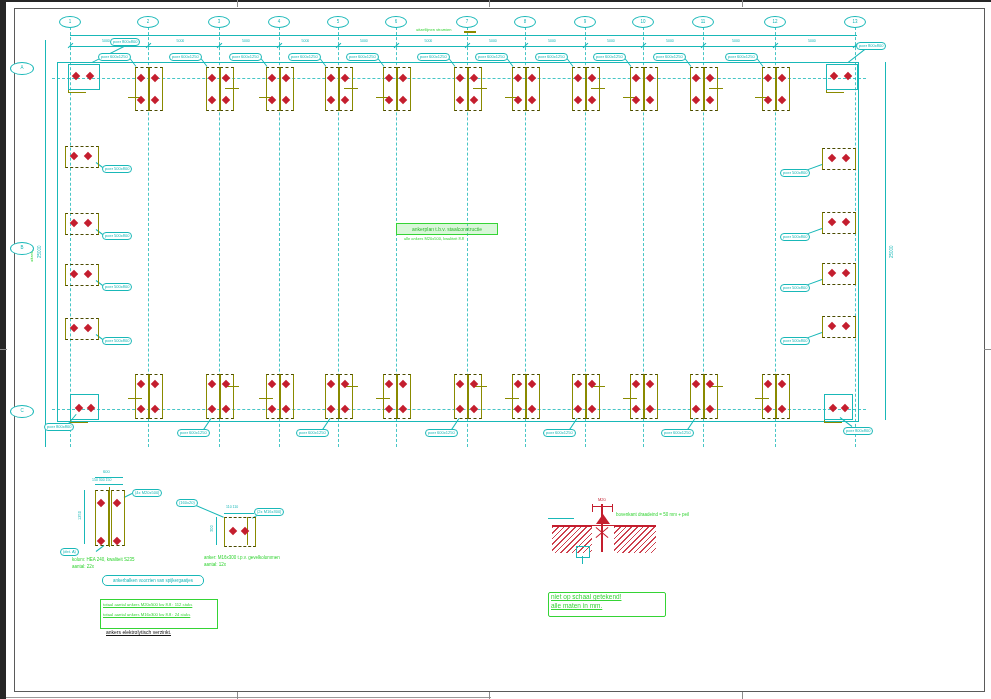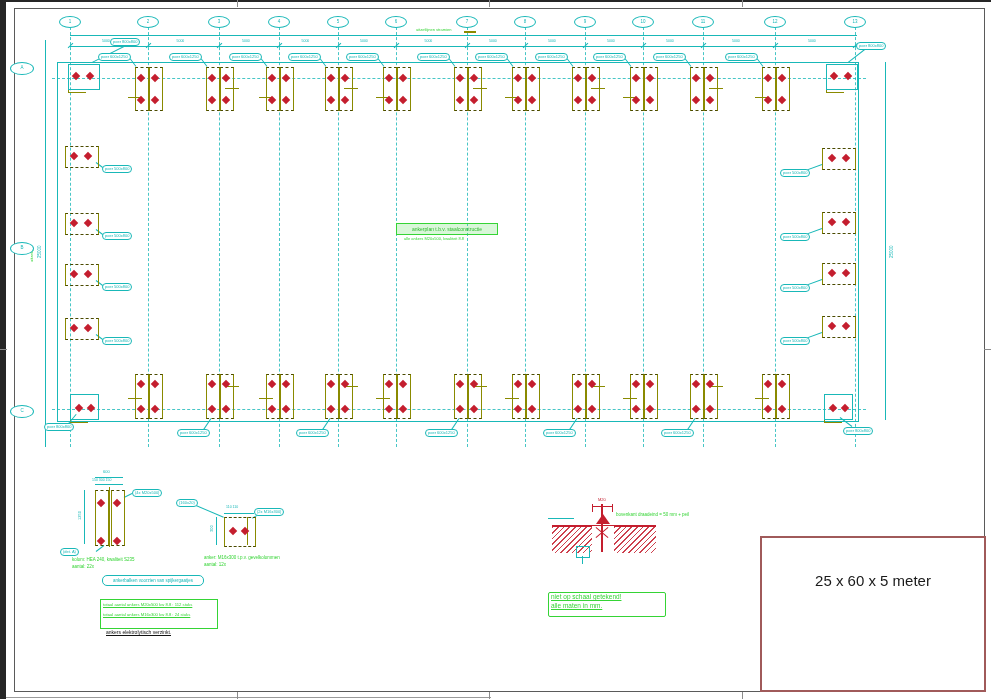--- a/index.html
+++ b/index.html
@@ -42,23 +42,20 @@
   <div class="abs fold" style="left:489px;top:0;width:1px;height:7px;"></div>
   <div class="abs fold" style="left:742px;top:0;width:1px;height:7px;"></div>
   <div class="abs fold" style="left:237px;top:692px;width:1px;height:7px;"></div>
   <div class="abs fold" style="left:489px;top:692px;width:1px;height:7px;"></div>
   <div class="abs fold" style="left:742px;top:692px;width:1px;height:7px;"></div>
   <div class="abs fold" style="left:0;top:349px;width:7px;height:1px;"></div>
   <div class="abs fold" style="left:984px;top:349px;width:7px;height:1px;"></div>
 
   <div class="abs" id="frame"></div>
 
-  <div class="abs" id="titleblock">
-    <div id="sizelabel">25 x 60 x 5 meter</div>
-  </div>
 
   <div class="abs" id="draw" style="left:0;top:0;width:991px;height:699px;">
       <div class="abs bubble" style="left: 59px; top: 16px; width: 20px; height: 10px;">1</div>
       <div class="abs vdash" style="left: 70px; top: 27px; height: 420px;"></div>
       <div class="abs bubble" style="left: 137px; top: 16px; width: 20px; height: 10px;">2</div>
       <div class="abs vdash" style="left: 148px; top: 27px; height: 420px;"></div>
       <div class="abs bubble" style="left: 208px; top: 16px; width: 20px; height: 10px;">3</div>
       <div class="abs vdash" style="left: 219px; top: 27px; height: 420px;"></div>
       <div class="abs bubble" style="left: 268px; top: 16px; width: 20px; height: 10px;">4</div>
       <div class="abs vdash" style="left: 279px; top: 27px; height: 420px;"></div>

